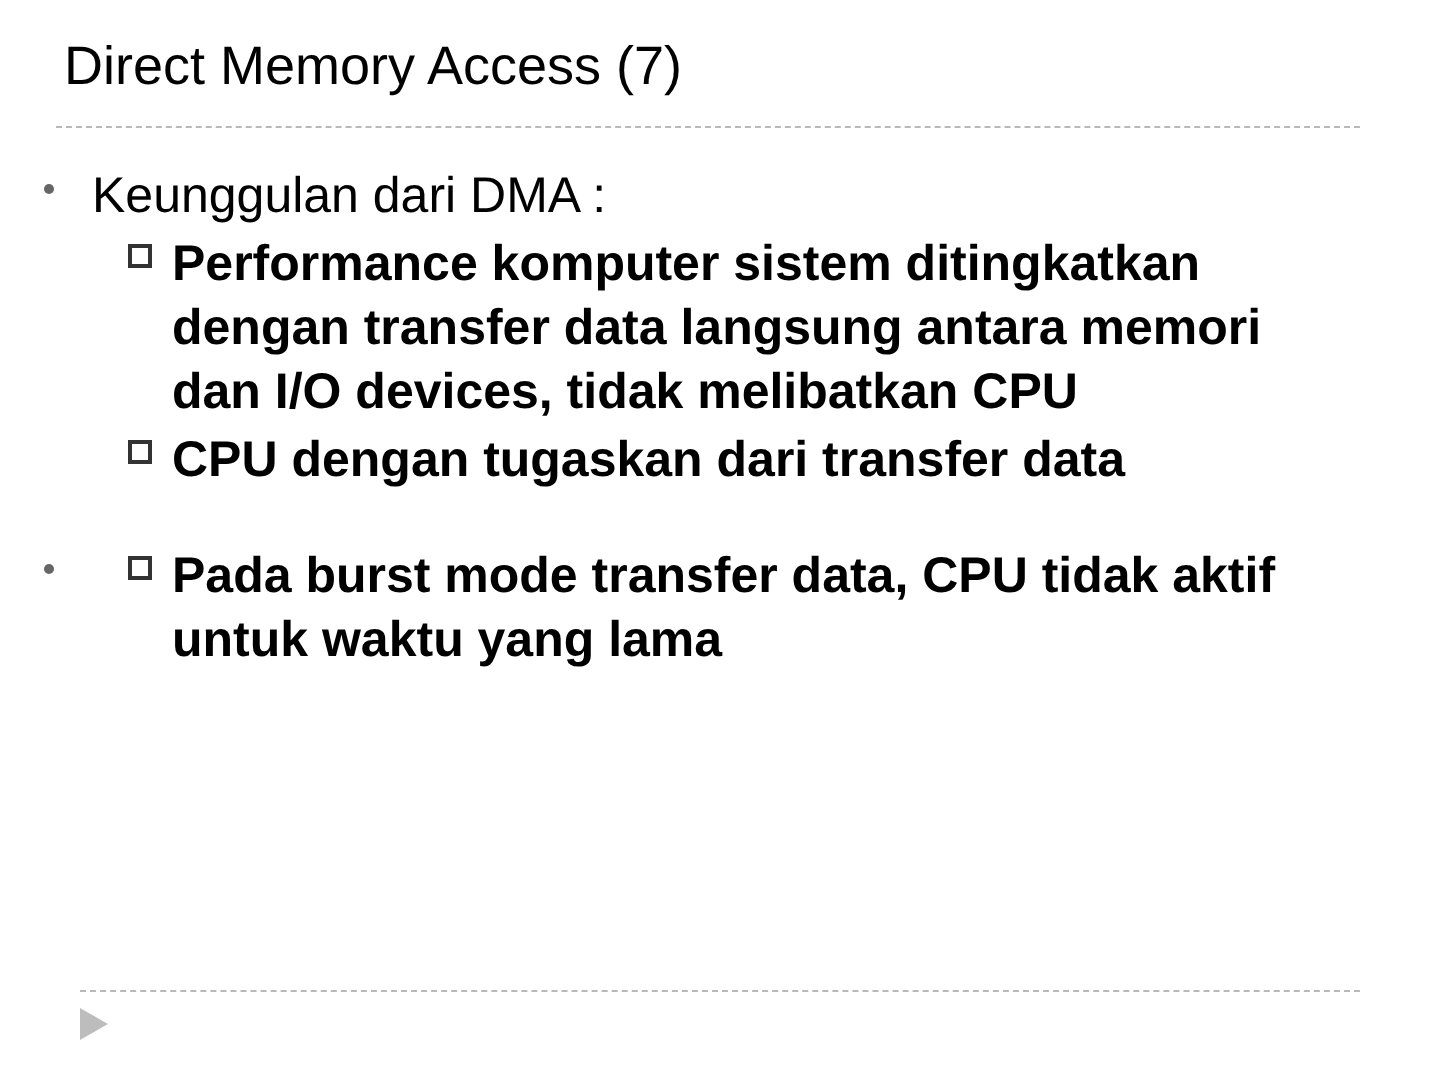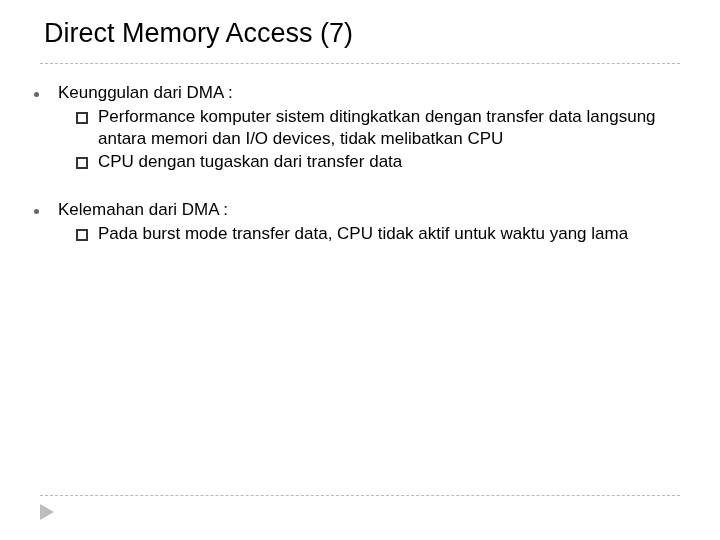--- a/index.html
+++ b/index.html
@@ -6,35 +6,35 @@
   body {
     width: 720px;
     height: 540px;
     background: #ffffff;
     font-family: Arial, Helvetica, sans-serif;
     color: #000000;
     position: relative;
     overflow: hidden;
   }
   .slide {
-    padding: 18px 40px 0 40px;
+    padding: 18px 40px 0 28px;
   }
   .title {
     font-size: 27px;
     font-weight: 400;
     margin-bottom: 14px;
     margin-left: 4px;
   }
   .hr-dashed {
     border: none;
     border-top: 1px dashed #b9b9b9;
     margin: 0 0 18px 0;
   }
   .content {
-    font-size: 17px;
+    font-size: 25px;
     line-height: 1.28;
   }
   .section {
     margin-bottom: 26px;
     padding-left: 6px;
     position: relative;
   }
   .section-bullet {
     position: absolute;
     left: -6px;
@@ -48,20 +48,21 @@
     margin-left: 12px;
   }
   .sub-list {
     margin-left: 30px;
     margin-top: 2px;
   }
   .sub-item {
     position: relative;
     padding-left: 22px;
     margin-bottom: 2px;
+    font-weight: bold;
   }
   .square-bullet {
     position: absolute;
     left: 0;
     top: 6px;
     width: 12px;
     height: 12px;
     border: 2px solid #333;
     background: transparent;
   }
@@ -97,21 +98,20 @@
         </div>
         <div class="sub-item">
           <span class="square-bullet"></span>
           <span>CPU dengan tugaskan dari transfer data</span>
         </div>
       </div>
     </div>
 
     <div class="section">
       <span class="section-bullet"></span>
-      <div class="section-heading">Kelemahan dari DMA :</div>
       <div class="sub-list">
         <div class="sub-item">
           <span class="square-bullet"></span>
           <span>Pada burst mode transfer data, CPU tidak aktif untuk waktu yang lama</span>
         </div>
       </div>
     </div>
 
   </div>
 </div>

